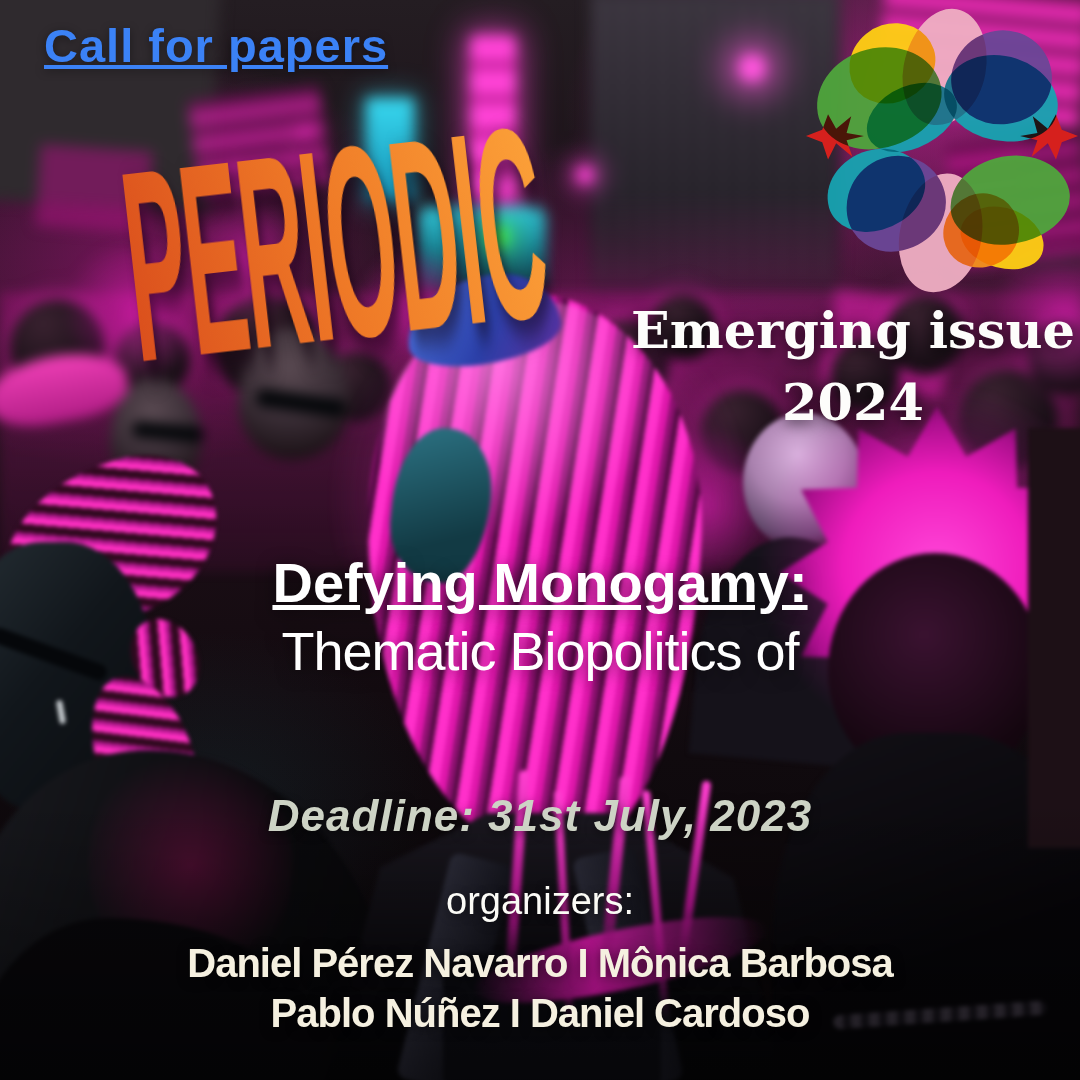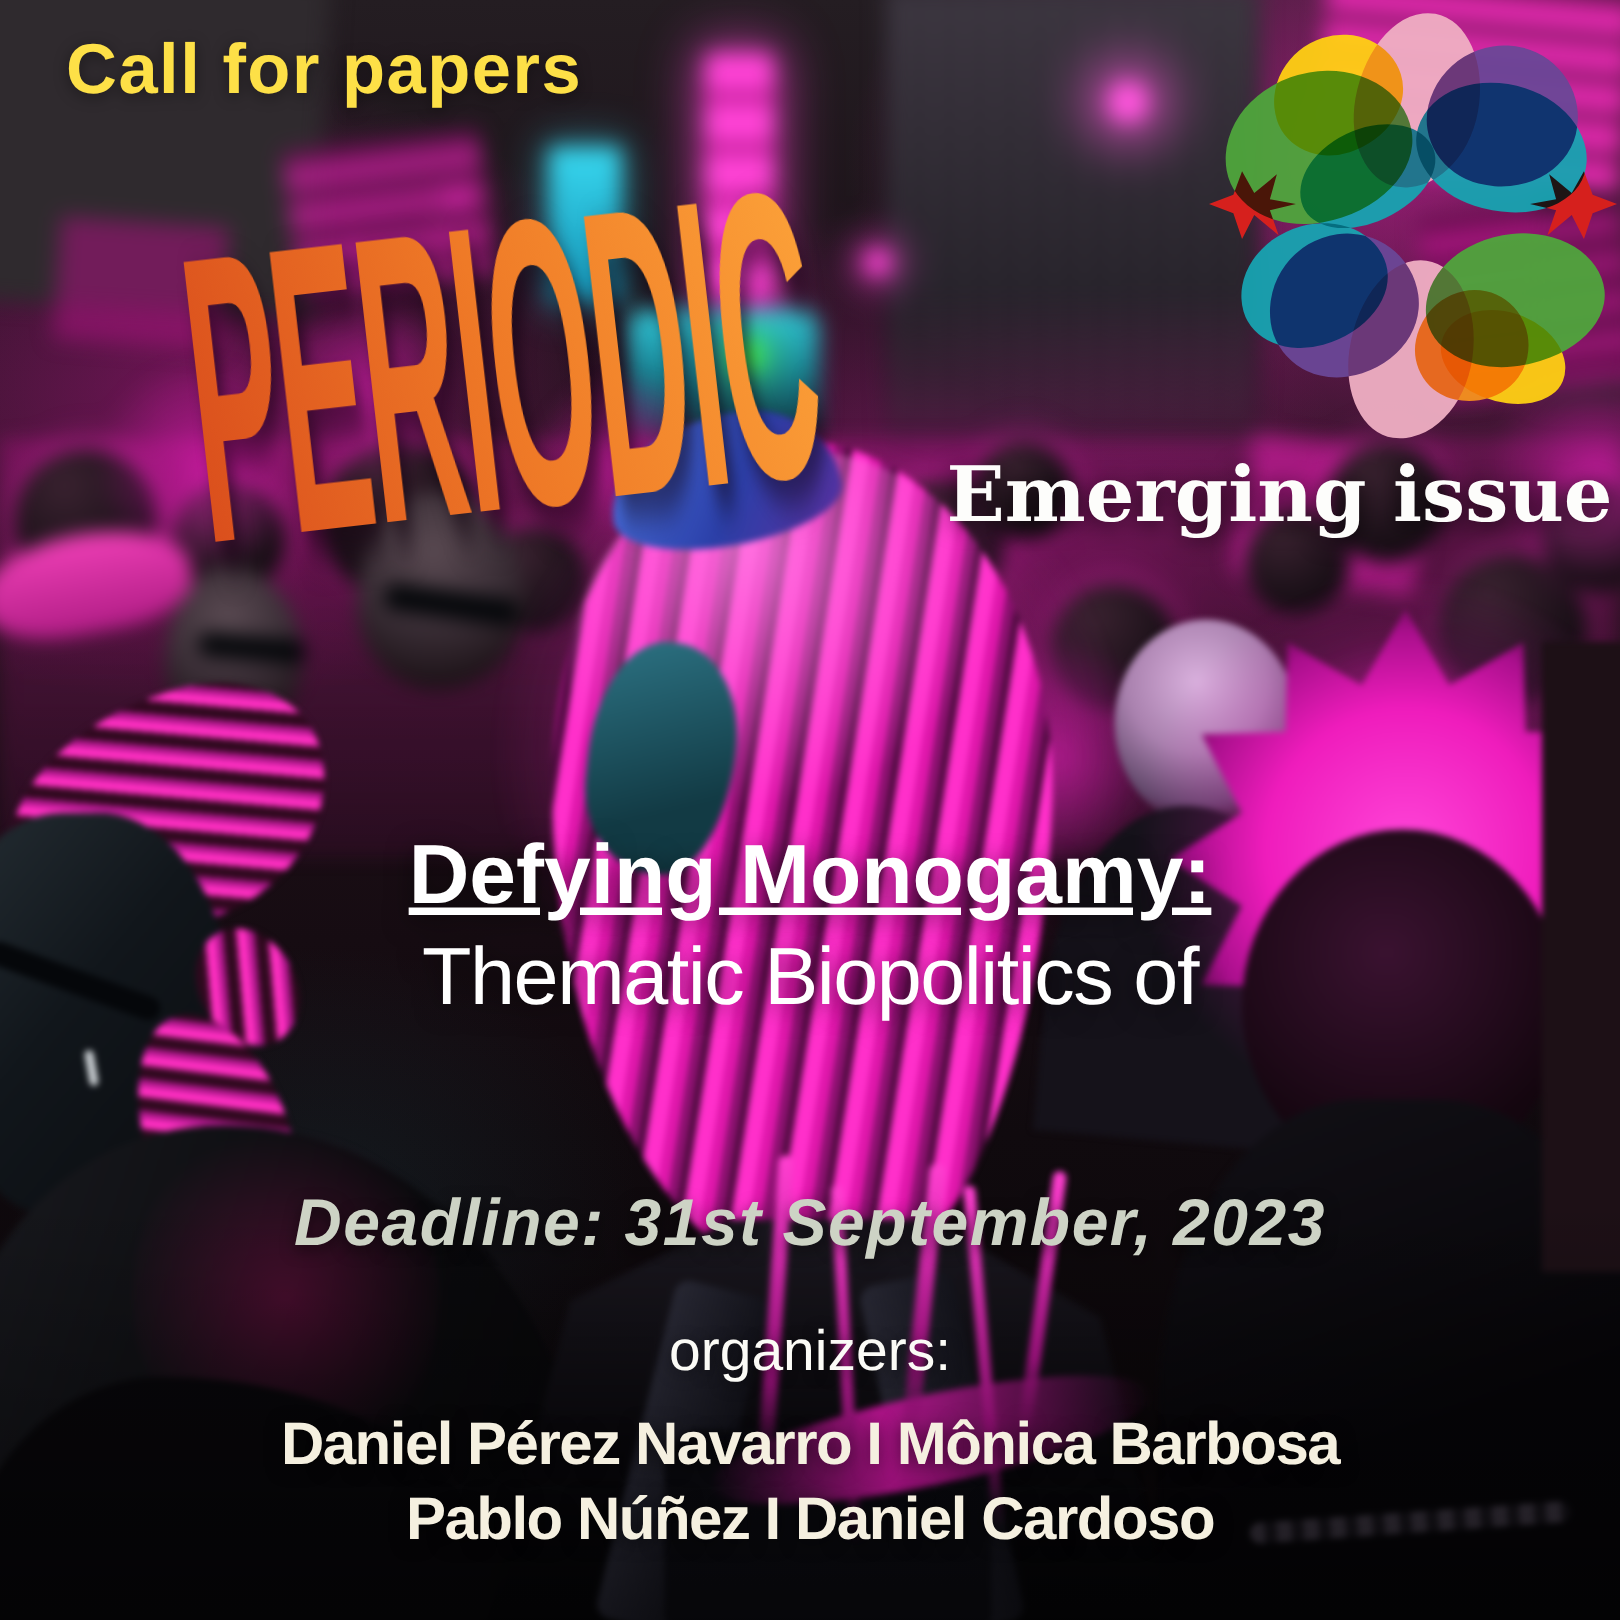--- a/index.html
+++ b/index.html
@@ -135,21 +135,21 @@
 
   
   .logo{left:812px;top:8px;width:262px;height:306px;isolation:isolate;}
   .petal{mix-blend-mode:multiply;opacity:.95;
       border-radius:52% 48% 55% 45%/55% 50% 50% 45%;}
   .bird{mix-blend-mode:multiply;
       clip-path:polygon(0% 50%,28% 38%,38% 8%,52% 36%,78% 12%,70% 44%,100% 50%,70% 58%,80% 90%,52% 64%,38% 95%,28% 62%);}
 
   
   .kicker{left:44px;top:20px;font:700 47px/1.1 "Liberation Sans",sans-serif;
-      color:#fde047;letter-spacing:1px;text-shadow:0 2px 10px rgba(0,0,0,.4);}
+      color:#3b82f6;letter-spacing:1px;text-shadow:0 2px 10px rgba(0,0,0,.4);text-decoration:underline;}
   .periodicus{left:-115px;top:150px;width:900px;height:190px;text-align:center;
       font:700 192px/190px "Liberation Sans",sans-serif;letter-spacing:-4px;
       background:linear-gradient(55deg,#d94c1c 0%,#ef7a27 50%,#fca239 100%);
       -webkit-background-clip:text;background-clip:text;color:transparent;
       transform:rotate(-6.5deg) scale(0.465,1.42);
       filter:drop-shadow(8px 10px 9px rgba(15,0,12,.55));white-space:nowrap;}
   .thematic{left:628px;top:294px;width:450px;text-align:center;
       font:700 51px/1.42 "DejaVu Serif",serif;color:#fdfdfb;
       text-shadow:0 3px 14px rgba(0,0,0,.65);}
   .thematic div{position:static;}
@@ -277,28 +277,29 @@
     <div class="petal" style="left: 148px; top: 200px; width: 85px; height: 60px; transform: rotate(22deg); background-color: rgb(255, 208, 19);"></div>
     <div class="petal" style="left: 88px; top: 165px; width: 82px; height: 120px; transform: rotate(8deg); background-color: rgb(240, 175, 195);"></div>
   </div>
 
   <div class="kicker">Call for papers</div>
 
   <div class="periodicus">PERIODICUS</div>
 
   <div class="thematic">
     <div>Emerging issue</div>
+    <div>2024</div>
   </div>
 
   <div class="title">
     <div class="bold">Defying Monogamy:</div>
     <div class="light">Thematic Biopolitics of</div>
   </div>
 
-  <div class="deadline">Deadline: 31st September, 2023</div>
+  <div class="deadline">Deadline: 31st July, 2023</div>
 
   <div class="org-label">organizers:</div>
 
   <div class="org-names">
     <div>Daniel Pérez Navarro I Mônica Barbosa</div>
     <div>Pablo Núñez I Daniel Cardoso</div>
   </div>
 
 </div>
 

